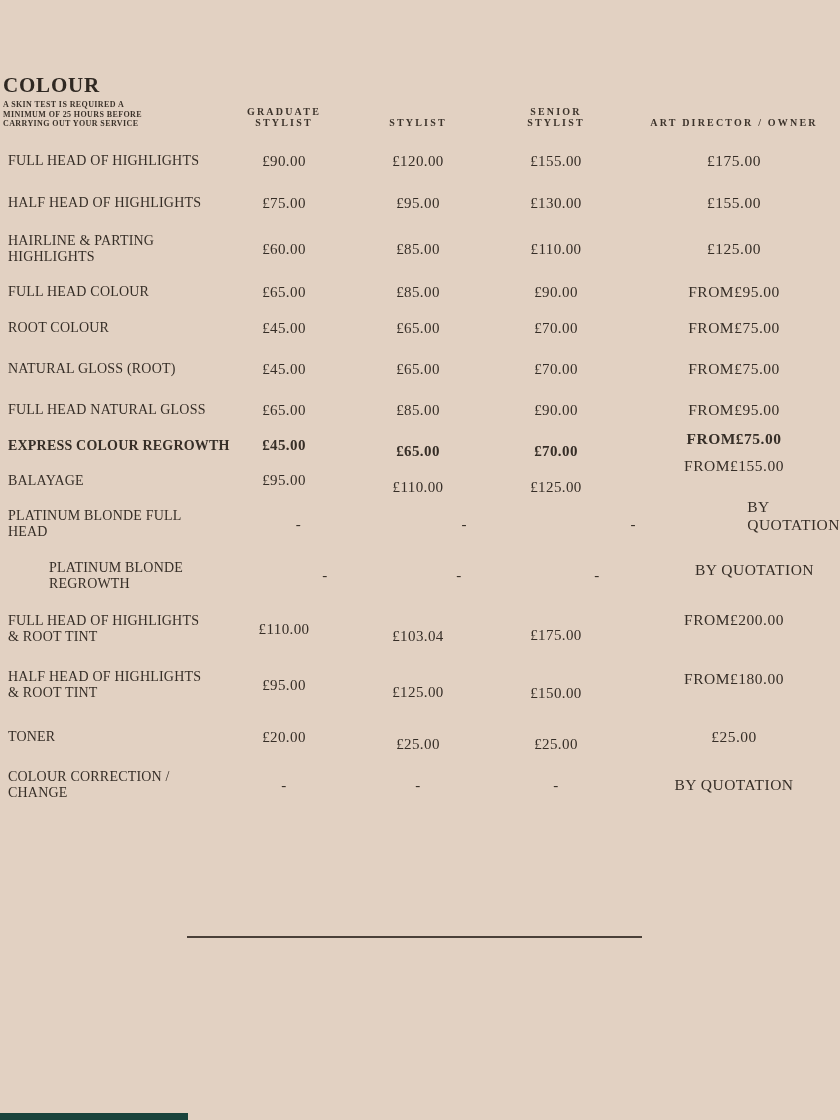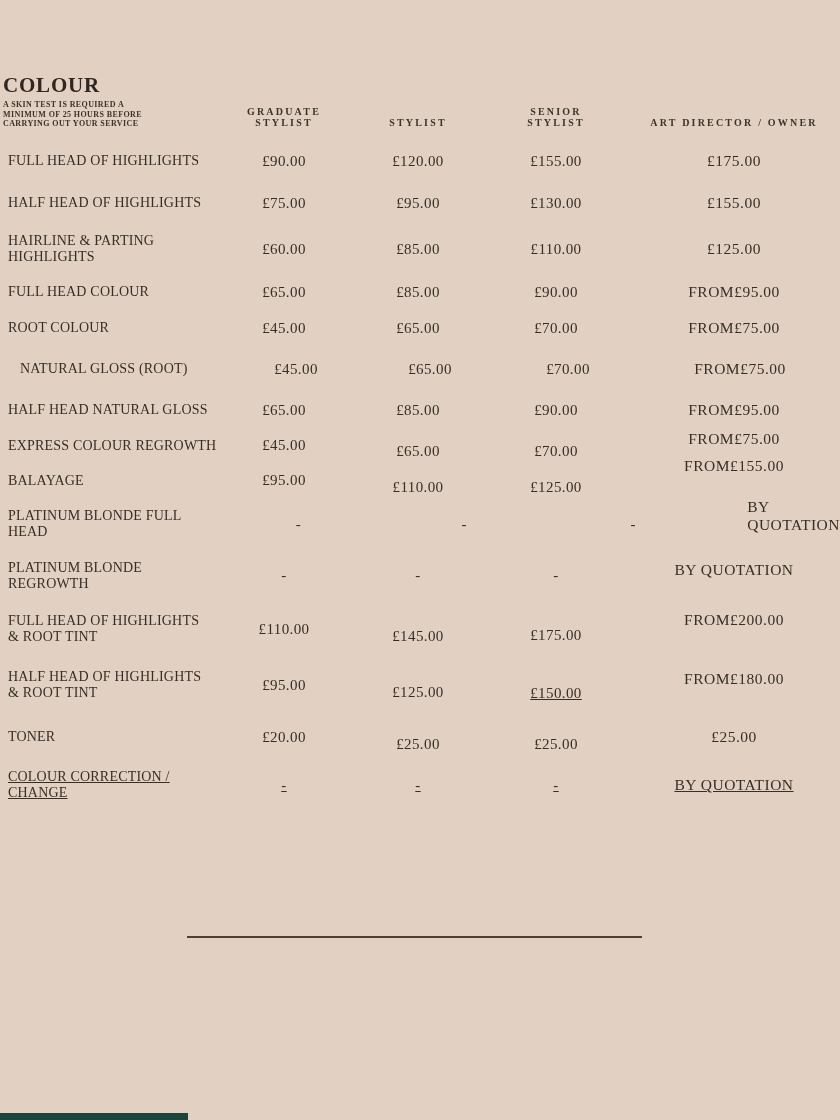--- a/index.html
+++ b/index.html
@@ -130,35 +130,35 @@
         <div class="cell c3">£90.00</div>
         <div class="cell c4">FROM£95.00</div>
       </div>
       <div class="row" style="height: 36px;">
         <div class="cell name-col">ROOT COLOUR</div>
         <div class="cell c1">£45.00</div>
         <div class="cell c2">£65.00</div>
         <div class="cell c3">£70.00</div>
         <div class="cell c4">FROM£75.00</div>
       </div>
-      <div class="row" style="height: 46px; padding-left: 12px;">
+      <div class="row" style="height: 46px;">
         <div class="cell name-col">NATURAL GLOSS (ROOT)</div>
         <div class="cell c1">£45.00</div>
         <div class="cell c2">£65.00</div>
         <div class="cell c3">£70.00</div>
         <div class="cell c4">FROM£75.00</div>
       </div>
       <div class="row" style="height: 36px;">
-        <div class="cell name-col">HALF HEAD NATURAL GLOSS</div>
+        <div class="cell name-col">FULL HEAD NATURAL GLOSS</div>
         <div class="cell c1">£65.00</div>
         <div class="cell c2">£85.00</div>
         <div class="cell c3">£90.00</div>
         <div class="cell c4">FROM£95.00</div>
       </div>
-      <div class="row" style="height: 35px;">
+      <div class="row" style="height: 35px; font-weight: bold;">
         <div class="cell name-col">EXPRESS COLOUR REGROWTH</div>
         <div class="cell c1">£45.00</div>
         <div class="cell c2" style="transform: translateY(6px);">£65.00</div>
         <div class="cell c3" style="transform: translateY(6px);">£70.00</div>
         <div class="cell c4" style="transform: translateY(-7px);">FROM£75.00</div>
       </div>
       <div class="row" style="height: 35px;">
         <div class="cell name-col">BALAYAGE</div>
         <div class="cell c1">£95.00</div>
         <div class="cell c2" style="transform: translateY(7px);">£110.00</div>
@@ -166,52 +166,52 @@
         <div class="cell c4" style="transform: translateY(-15px);">FROM£155.00</div>
       </div>
       <div class="row" style="height: 52px; gap: 48px;">
         <div class="cell name-col">PLATINUM BLONDE FULL
 HEAD</div>
         <div class="cell c1">-</div>
         <div class="cell c2">-</div>
         <div class="cell c3">-</div>
         <div class="cell c4" style="transform: translateY(-8px);">BY QUOTATION</div>
       </div>
-      <div class="row" style="height: 51px;">
+      <div class="row" style="height: 51px; margin-left: 41px;">
         <div class="cell name-col">PLATINUM BLONDE
 REGROWTH</div>
         <div class="cell c1">-</div>
         <div class="cell c2">-</div>
         <div class="cell c3">-</div>
         <div class="cell c4" style="transform: translateY(-6px);">BY QUOTATION</div>
       </div>
       <div class="row" style="height: 56px;">
         <div class="cell name-col">FULL HEAD OF HIGHLIGHTS
 &amp; ROOT TINT</div>
         <div class="cell c1">£110.00</div>
-        <div class="cell c2" style="transform: translateY(7px);">£145.00</div>
+        <div class="cell c2" style="transform: translateY(7px);">£103.04</div>
         <div class="cell c3" style="transform: translateY(6px);">£175.00</div>
         <div class="cell c4" style="transform: translateY(-9px);">FROM£200.00</div>
       </div>
       <div class="row" style="height: 56px;">
         <div class="cell name-col">HALF HEAD OF HIGHLIGHTS
 &amp; ROOT TINT</div>
         <div class="cell c1">£95.00</div>
         <div class="cell c2" style="transform: translateY(7px);">£125.00</div>
-        <div class="cell c3" style="transform: translateY(8px); text-decoration: underline;">£150.00</div>
+        <div class="cell c3" style="transform: translateY(8px);">£150.00</div>
         <div class="cell c4" style="transform: translateY(-6px);">FROM£180.00</div>
       </div>
       <div class="row" style="height: 48px;">
         <div class="cell name-col">TONER</div>
         <div class="cell c1">£20.00</div>
         <div class="cell c2" style="transform: translateY(7px);">£25.00</div>
         <div class="cell c3" style="transform: translateY(7px);">£25.00</div>
         <div class="cell c4">£25.00</div>
       </div>
-      <div class="row" style="height: 48px; text-decoration: underline;">
+      <div class="row" style="height: 48px;">
         <div class="cell name-col">COLOUR CORRECTION /
 CHANGE</div>
         <div class="cell c1">-</div>
         <div class="cell c2">-</div>
         <div class="cell c3">-</div>
         <div class="cell c4">BY QUOTATION</div>
       </div>
     </div>
 
   <div class="divider"></div>

